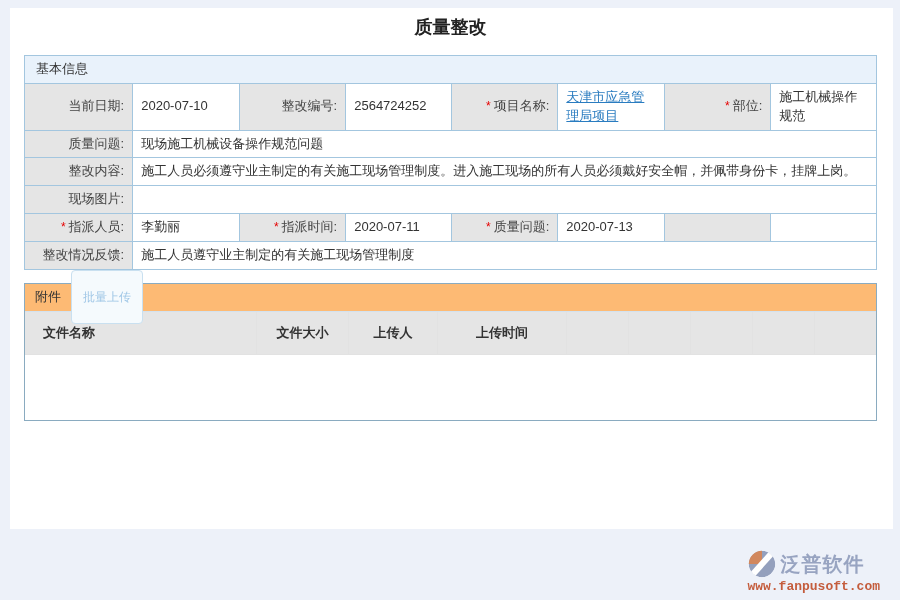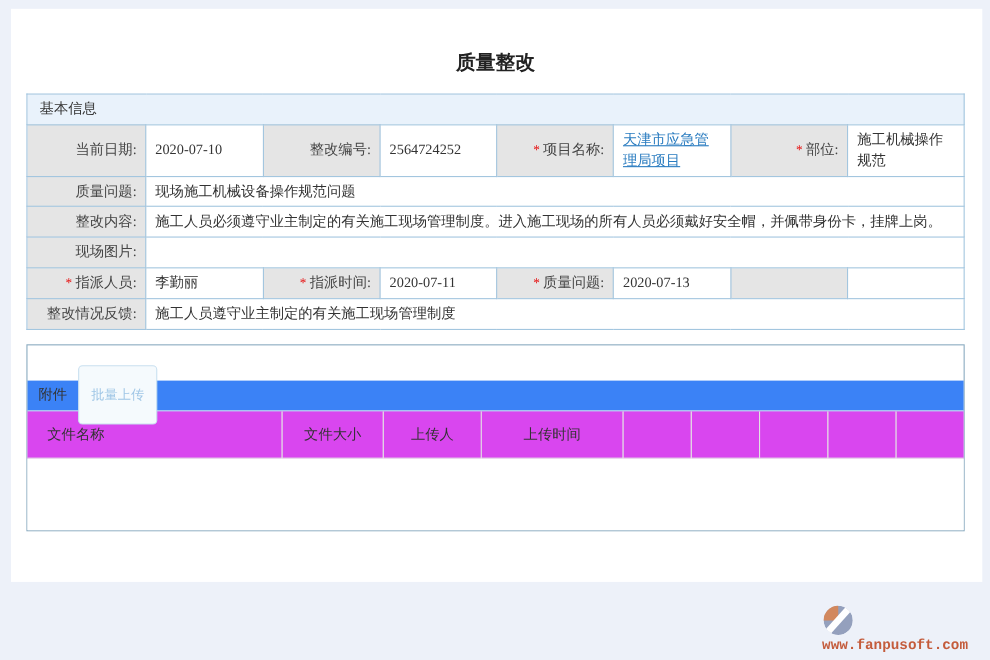--- a/index.html
+++ b/index.html
@@ -12,35 +12,34 @@
     overflow: hidden;
   }
   .panel {
     position: absolute;
     left: 10px; top: 8px;
     width: 883px; height: 521px;
     background: #ffffff;
     padding: 0 16px 0 14px;
   }
   .page-title {
-    margin: 38px 0 17px 0;
+    margin: 8px 0 17px 0;
     text-align: center;
     font-size: 18px;
     font-weight: bold;
     color: #222;
     line-height: 22px;
   }
   
   table.basic {
     width: 100%;
     border-collapse: collapse;
     table-layout: fixed;
     font-size: 13px;
     color: #333;
-    font-family: Liberation Serif, serif;
   }
   table.basic td {
     border: 1px solid #a3c6df;
     height: 26px;
     padding: 4px 8px;
     line-height: 1.45;
     vertical-align: middle;
     word-break: break-all;
   }
   tr.section-row td {
@@ -67,30 +66,29 @@
     color: #2a7cc0;
     text-decoration: underline;
     cursor: pointer;
   }
   
   .attach-panel {
     margin-top: 13px;
     border: 1px solid #8aabc0;
   }
   .attach-header {
-    background: #3b82f6;
+    background: #fdba74;
     height: 28px;
     display: flex;
     align-items: center;
     gap: 10px;
     padding: 0 10px;
     font-size: 13px;
     color: #333;
     border-bottom: 1px solid #d3e2ef;
-    margin-top: 32px;
   }
   .batch-btn {
     background: #f5fafd;
     border: 1px solid #c9e0f0;
     color: #9fc6e6;
     border-radius: 4px;
     font-size: 12px;
     padding: 19px 11px;
     line-height: 14px;
     cursor: pointer;
@@ -98,26 +96,26 @@
   }
   table.attach {
     width: 100%;
     border-collapse: collapse;
     table-layout: fixed;
   }
   table.attach th {
     border: 1px solid #e2e2e2;
     border-top: none;
     height: 43px;
-    font-weight: normal;
+    font-weight: bold;
     font-size: 13px;
     color: #333;
     text-align: center;
     padding: 4px;
-    background: #d946ef;
+    background: #e5e5e5;
   }
   table.attach th:first-child { border-left: none; text-align: left; padding-left: 18px; }
   table.attach th:last-child { border-right: none; }
   .attach-body { height: 65px; background: #fff; }
   
   .brand {
     position: absolute;
     right: 20px;
     top: 549px;
     text-align: center;
@@ -253,15 +251,16 @@
         <clipPath id="lc">
             <circle cx="17" cy="17" r="15"></circle>
           </clipPath>
       </defs>
       <g clip-path="url(#lc)">
         <circle cx="17" cy="17" r="15" fill="#94a0bd"></circle>
         <path d="M17,17 L17,-3 A20,20 0 0,0 -3,17 Z" fill="#d2885e"></path>
         <rect x="-8" y="13.5" width="50" height="7" fill="#ffffff" transform="rotate(-48 17 17)"></rect>
       </g>
     </svg>
+    <span class="brand-name">泛普软件</span>
   </div>
   <a class="brand-url" href="#">www.fanpusoft.com</a>
 </div>
 
 </body></html>

